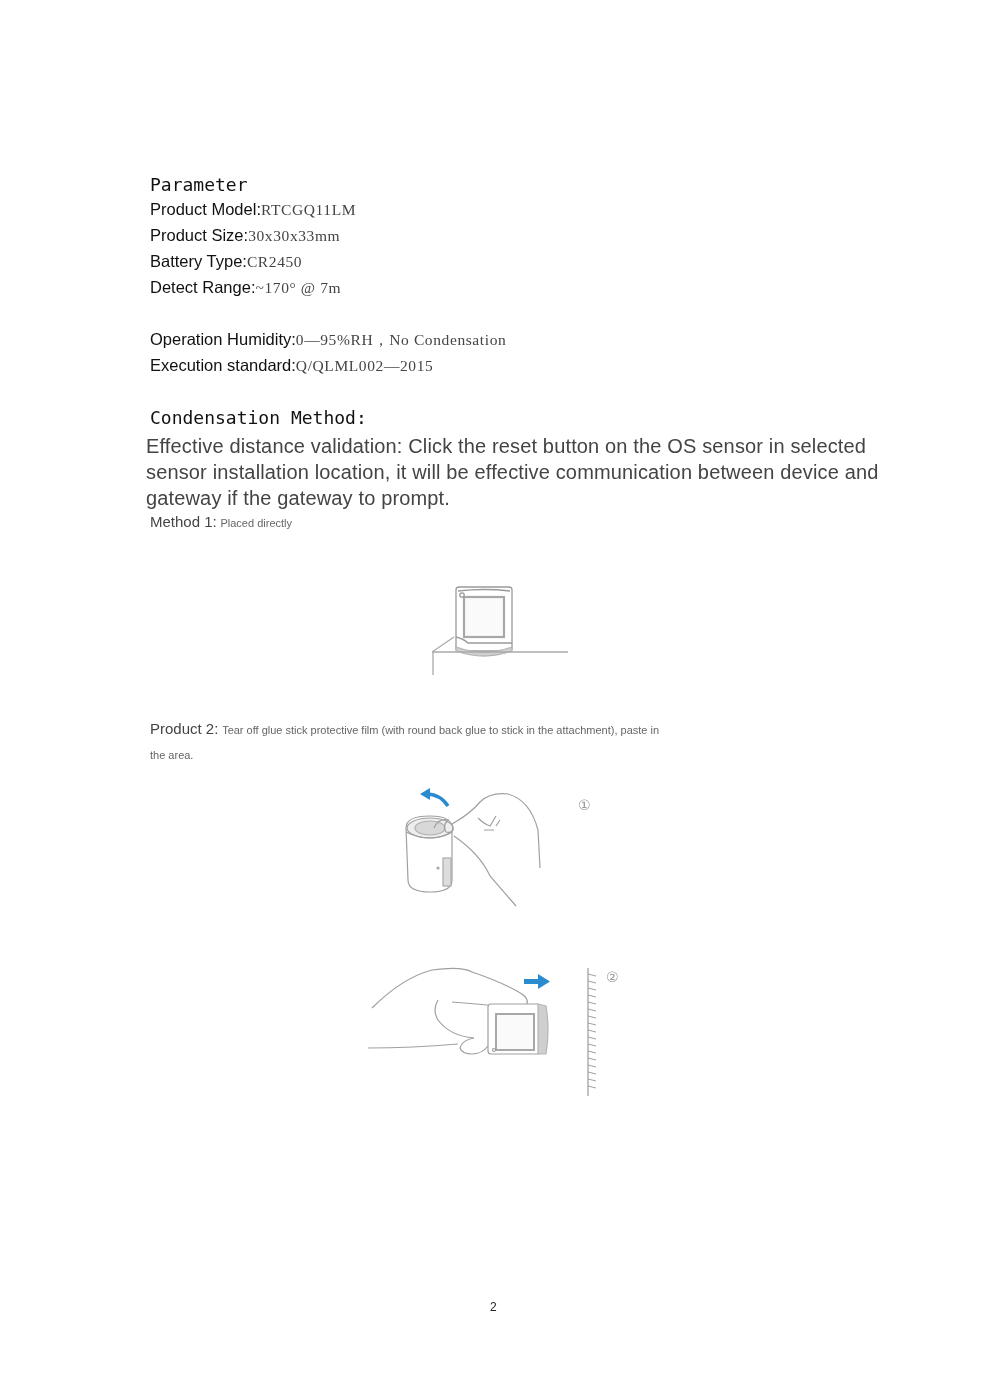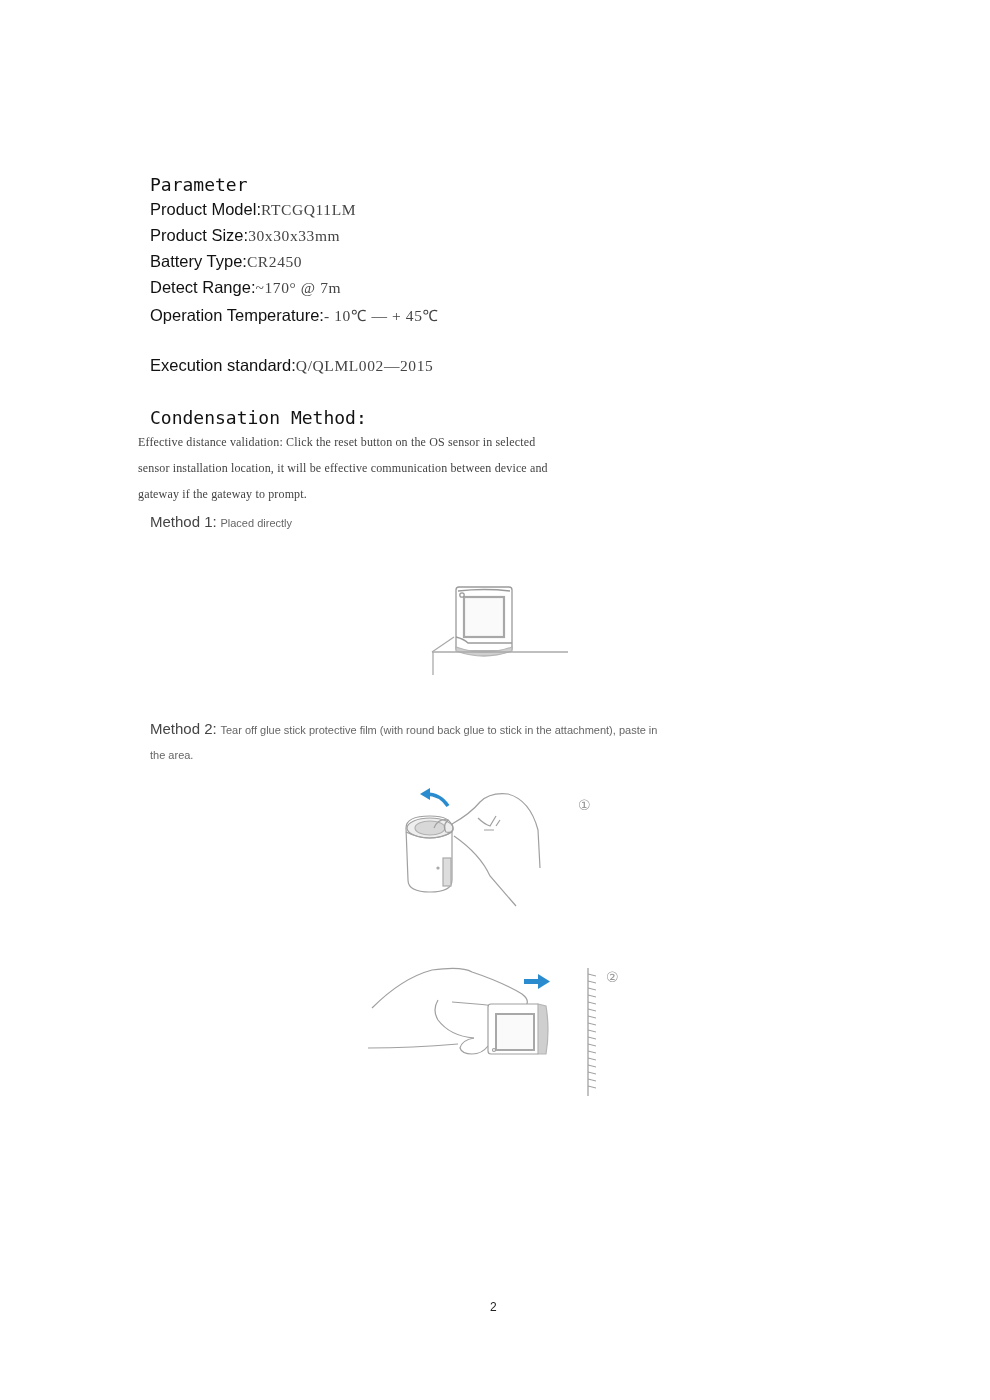--- a/index.html
+++ b/index.html
@@ -4,21 +4,21 @@
   <style>
     html, body { margin: 0; padding: 0; background: #ffffff; }
     body { width: 990px; height: 1400px; position: relative; overflow: hidden; }
     .page { position: absolute; left: 0; top: 0; width: 990px; height: 1400px; background: #fff; padding-left: 16px; }
     .abs { position: absolute; white-space: nowrap; }
     .h-param { left: 150px; top: 174px; font-family: "DejaVu Sans Mono", monospace; font-size: 18px; color: #111; letter-spacing: 0px; }
     .param-row { left: 150px; font-size: 16.5px; color: #111; }
     .param-row .lbl { font-family: "Liberation Sans", sans-serif; color: #111; text-align: right; }
     .param-row .val { font-family: "Liberation Serif", serif; color: #444; font-size: 15.5px; letter-spacing: 0.6px; }
     .h-install { left: 150px; top: 407px; font-family: "DejaVu Sans Mono", monospace; font-size: 18px; color: #111; }
-    .body-line { left: 138px; font-family: Liberation Serif, serif; font-size: 12px; color: #444; letter-spacing: 0.15px; }
+    .body-line { left: 146px; font-family: Liberation Sans, sans-serif; font-size: 20px; color: #444; letter-spacing: 0.15px; }
     .method { left: 150px; font-size: 15px; color: #555; }
     .method .mlbl { font-family: Liberation Sans, sans-serif; color: #444; font-size: 15px; }
     .method .mtxt { font-family: "Liberation Sans", sans-serif; color: #666; font-size: 11px; }
     .illus { position: absolute; }
     .pagenum { left: 490px; top: 1300px; font-family: "Liberation Sans", sans-serif; font-size: 12px; color: #222; }
   </style>
 </head>
 <body>
 
 <div class="page">
@@ -30,22 +30,22 @@
   </div>
   <div class="abs param-row" style="top:226px">
     <span class="lbl">Product Size:</span><span class="val">30x30x33mm</span>
   </div>
   <div class="abs param-row" style="top:252px">
     <span class="lbl">Battery Type:</span><span class="val">CR2450</span>
   </div>
   <div class="abs param-row" style="top:278px">
     <span class="lbl">Detect Range:</span><span class="val">~170° @ 7m</span>
   </div>
-  <div class="abs param-row" style="top:304px">
-    <span class="lbl">Operation Temperature:</span><span class="val">- 10℃ — + 45℃</span>
+  <div class="abs param-row" style="top:330px">
+    <span class="lbl">Operation Humidity:</span><span class="val">0—95%RH，No Condensation</span>
   </div>
   <div class="abs param-row" style="top:356px">
     <span class="lbl">Execution standard:</span><span class="val">Q/QLML002—2015</span>
   </div>
 
   <div class="abs h-install">Condensation Method:</div>
   <div class="abs body-line" style="top:435px">Effective distance validation: Click the reset button on the OS sensor in selected</div>
   <div class="abs body-line" style="top:461px">sensor installation location, it will be effective communication between device and</div>
   <div class="abs body-line" style="top:487px">gateway if the gateway to prompt.</div>
 
@@ -62,21 +62,21 @@
       <path d="M36 62 Q44 64 48 68 L92 68"></path>
       <path d="M36 72 Q64 82 92 72 L92 76 Q64 86 36 76 Z" fill="#cfcfcf" stroke="#b5b5b5"></path>
       <circle cx="42" cy="20" r="2.2"></circle>
       <line x1="12" y1="77" x2="148" y2="77" stroke="#aaa"></line>
       <line x1="12" y1="77" x2="34" y2="62" stroke="#aaa"></line>
       <line x1="13" y1="77" x2="13" y2="100" stroke="#aaa"></line>
     </g>
   </svg>
 
   <div class="abs method" style="top:720px">
-    <span class="mlbl">Method 2:</span>
+    <span class="mlbl">Product 2:</span>
     <span class="mtxt">Tear off glue stick protective film (with round back glue to stick in the attachment), paste in</span>
   </div>
   <div class="abs method" style="top:746px">
     <span class="mtxt">the area.</span>
   </div>
 
   <svg class="illus" style="left:390px;top:780px" width="220" height="135" viewBox="0 0 220 135">
     <g fill="none" stroke="#a0a0a0" stroke-width="1.2">
 
       <path d="M16 48 Q16 36 40 36 Q62 36 62 48 L62 100 Q62 112 40 112 Q18 112 18 100 Z" fill="#fff"></path>

